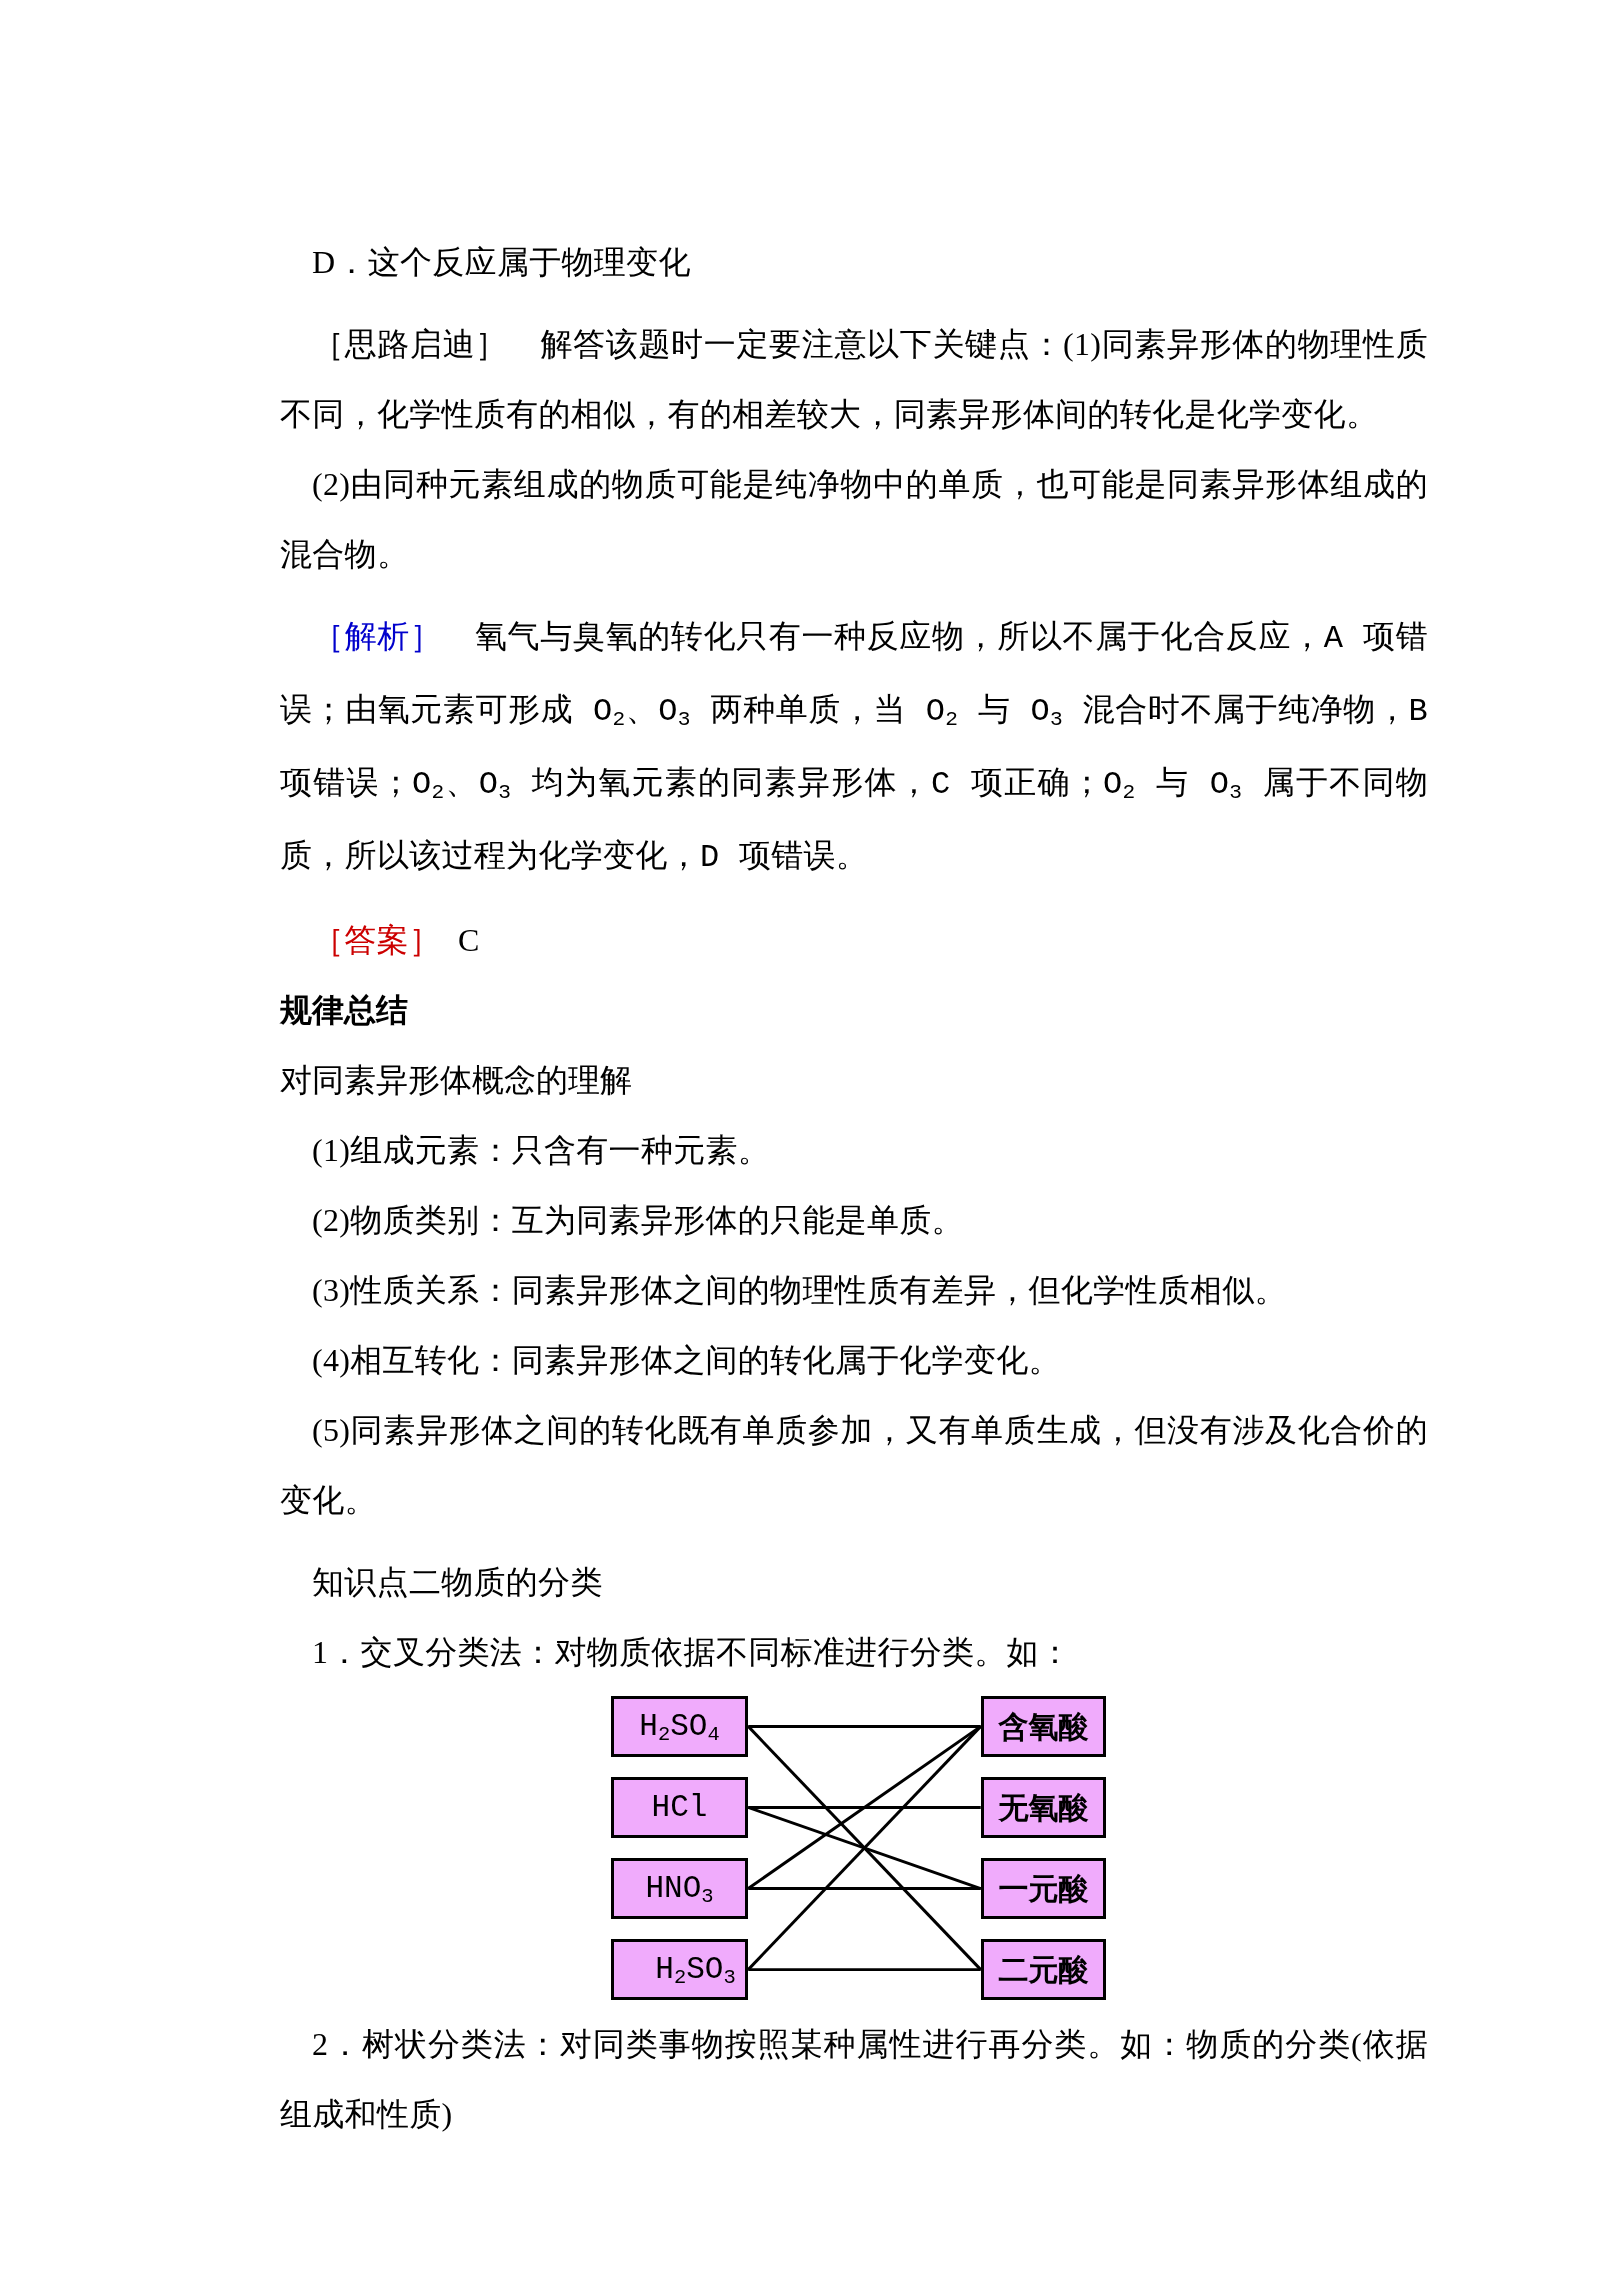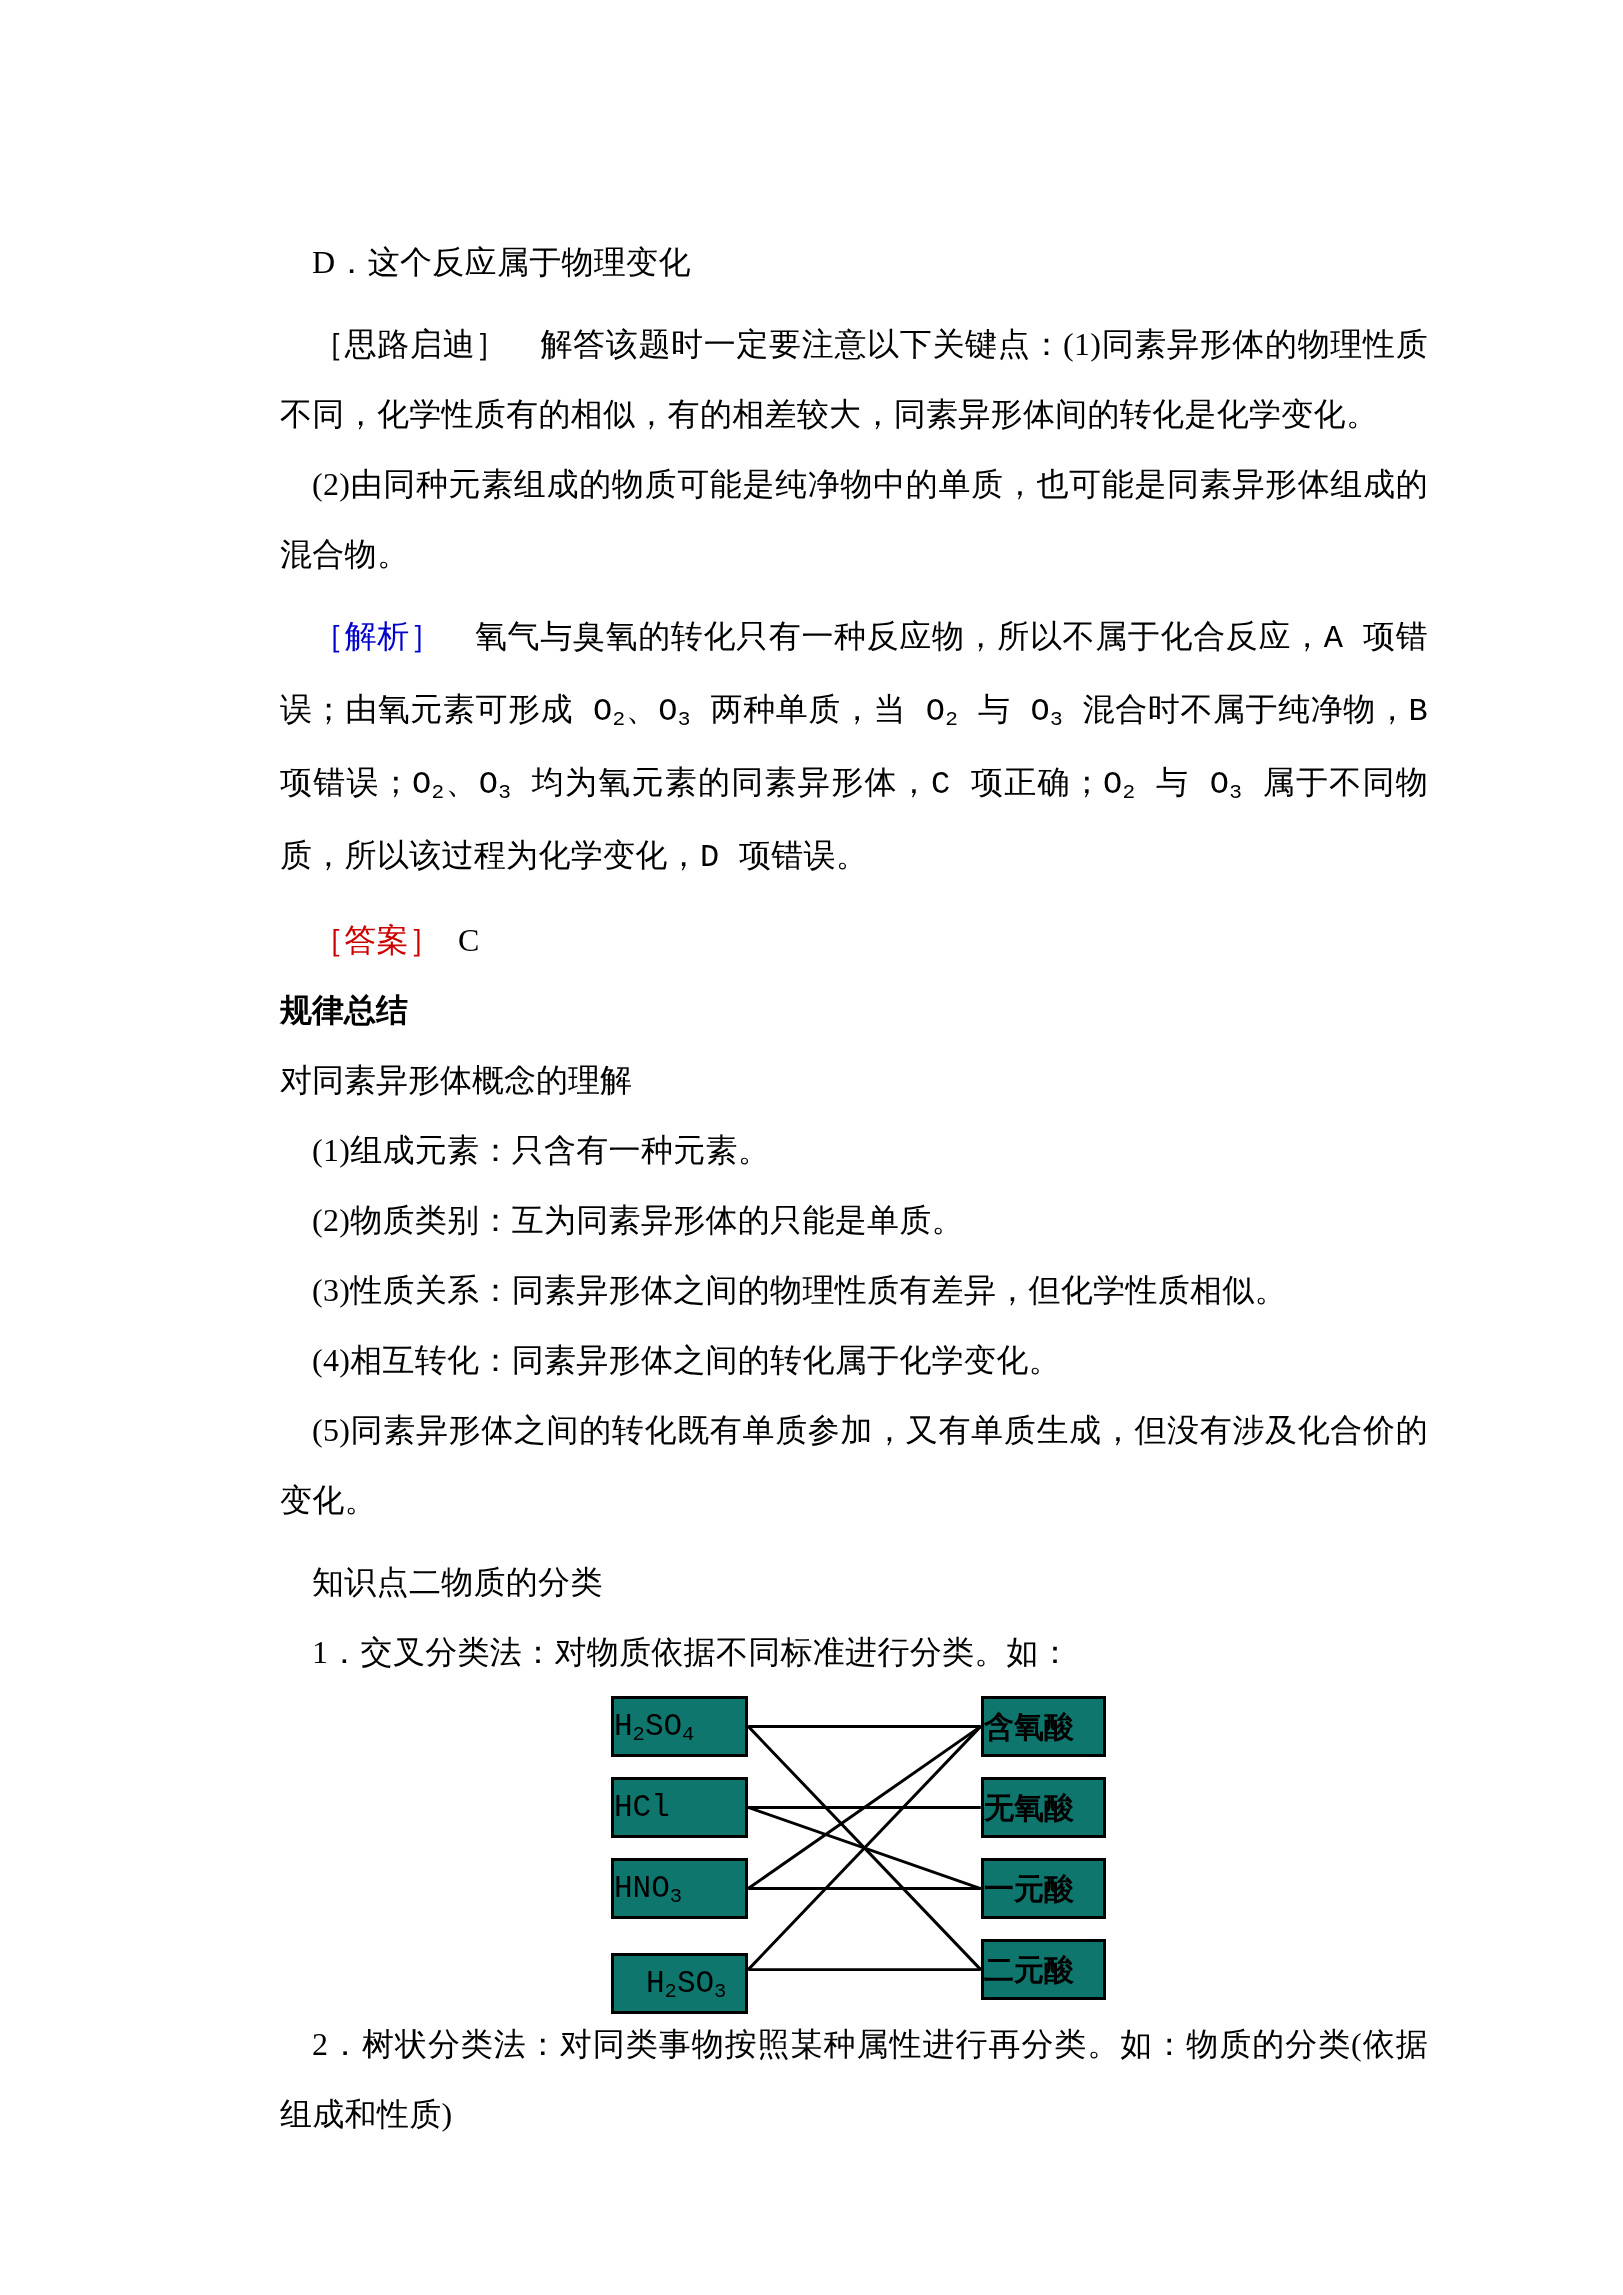--- a/index.html
+++ b/index.html
@@ -72,24 +72,24 @@
     left: 331px;
     top: 6px;
     width: 501px;
     height: 310px;
   }
   .dgsvg { position: absolute; left: 0; top: 0; }
   .dbox {
     position: absolute;
     box-sizing: border-box;
     border: 3px solid #000000;
-    background: #0f766e;
+    background: #f0abfc;
     display: flex;
     align-items: center;
-    justify-content: flex-start;
+    justify-content: center;
     font-size: 31px;
     line-height: 1;
     white-space: nowrap;
   }
   .dbox.left  { width: 137px; height: 61px; left: 0px; }
   .dbox.right { width: 125px; height: 61px; left: 370px; }
   .cjk { font-family: "Liberation Sans", "DejaVu Sans", sans-serif; font-weight: bold; font-size: 30px; }
 </style>
 </head>
 <body>
@@ -153,21 +153,21 @@
 
         <div class="dbox left" style="top:3px;">
           <span class="formula">H<sub>2</sub>SO<sub>4</sub></span>
         </div>
         <div class="dbox left" style="top:84px;">
           <span class="formula">HCl</span>
         </div>
         <div class="dbox left" style="top:165px;">
           <span class="formula">HNO<sub>3</sub></span>
         </div>
-        <div class="dbox left" style="top:260px;padding-left:32px;">
+        <div class="dbox left" style="top:246px;padding-left:32px;">
           <span class="formula">H<sub>2</sub>SO<sub>3</sub></span>
         </div>
 
         <div class="dbox right" style="top:3px;">
           <span class="cjk">含氧酸</span>
         </div>
         <div class="dbox right" style="top:84px;">
           <span class="cjk">无氧酸</span>
         </div>
         <div class="dbox right" style="top:165px;">

